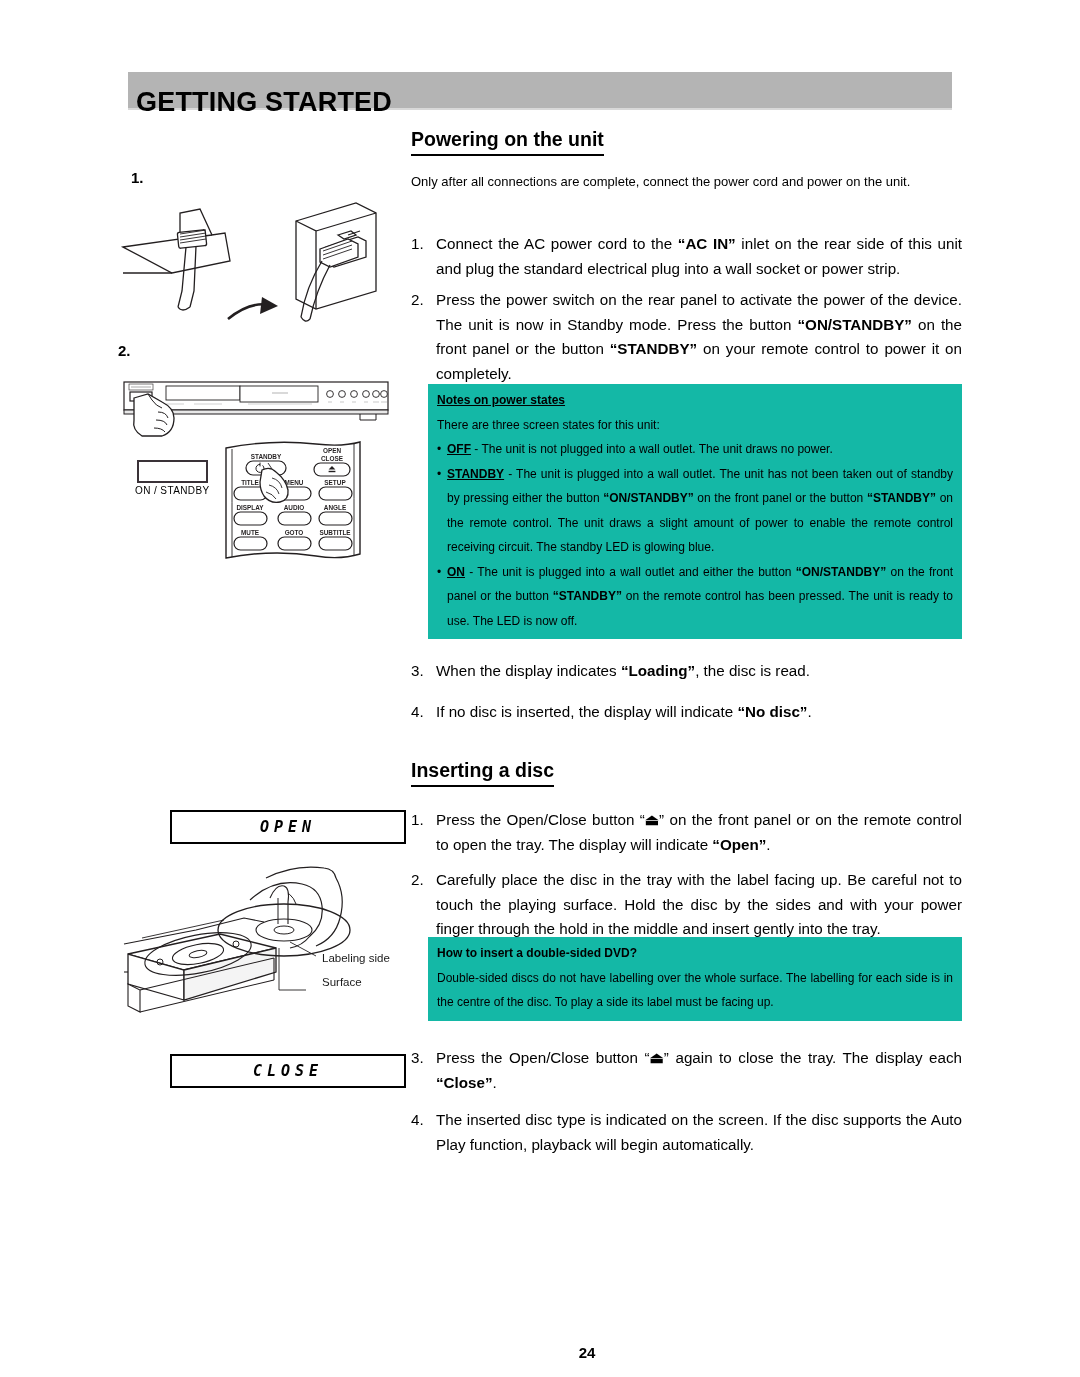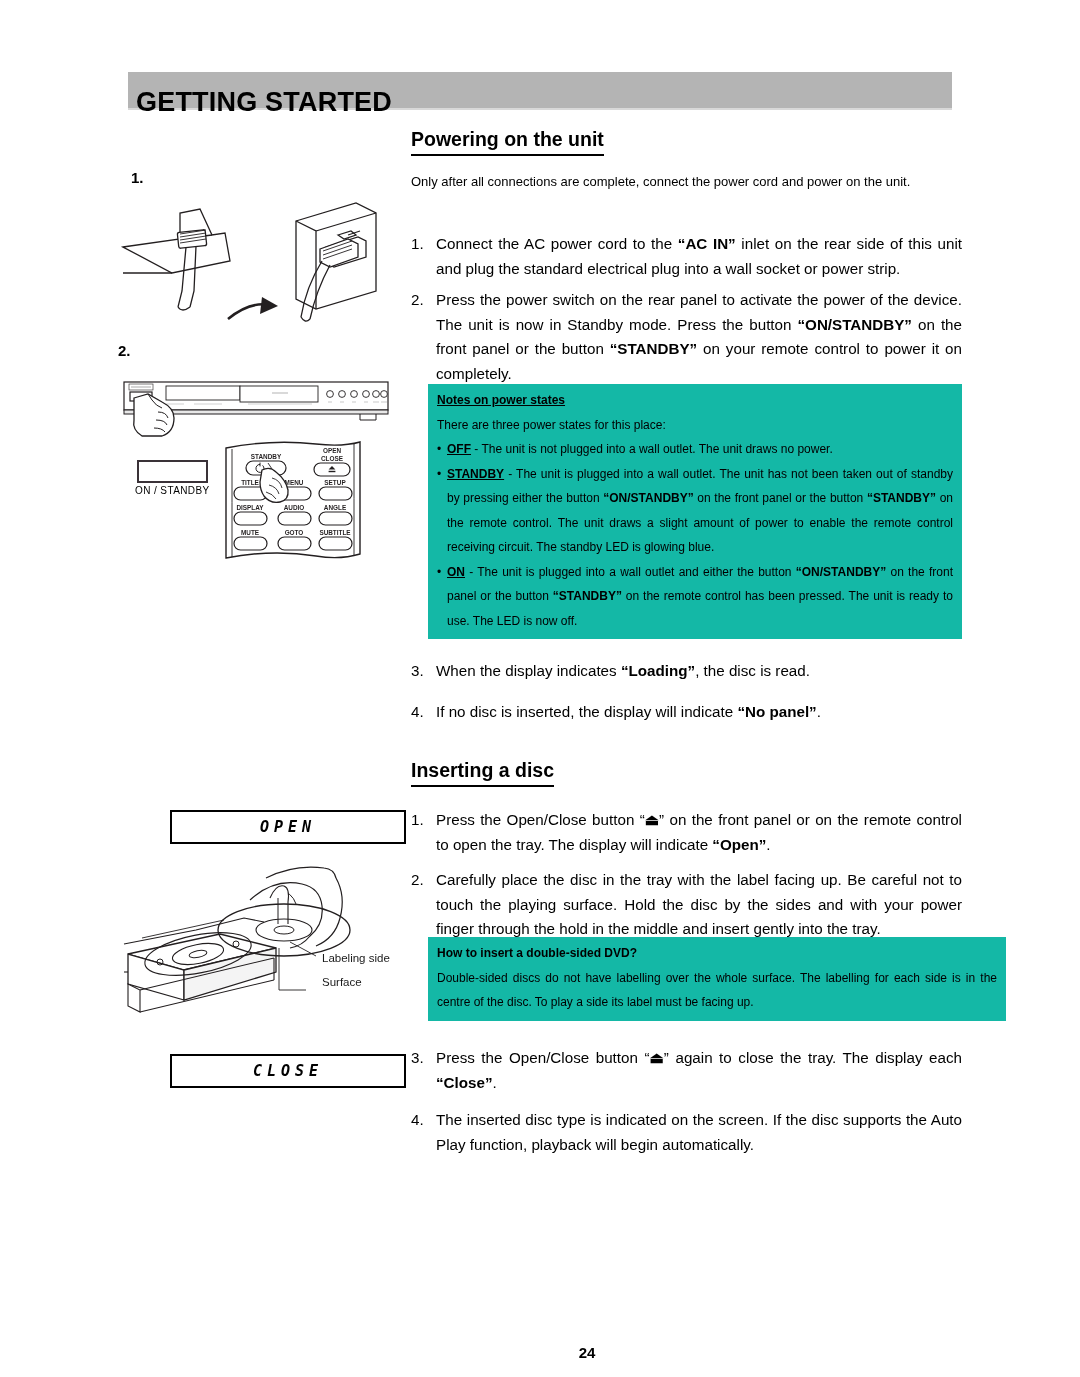--- a/index.html
+++ b/index.html
@@ -188,21 +188,21 @@
   <div class="body"><span>Connect the AC power cord to the </span><b>“AC IN”</b><span>  inlet on the rear side of this unit and plug the standard electrical plug into a wall socket or power strip.</span></div>
 </div>
 
 <div class="numitem" style="left:411px; top:288px; width:551px;">
   <span class="num">2.</span>
   <div class="body"><span>Press the power switch on the rear panel to activate the power of the device. The unit is now in Standby mode. Press the button </span><b>“ON/STANDBY”</b><span> on the front panel or the button </span><b>“STANDBY”</b><span> on your remote control to power it on completely.</span></div>
 </div>
 
 <div class="notebox" style="left:428px; top:384px; width:534px;">
   <span class="note-title">Notes on power states</span>
-  <p>There are three power states for this place:</p>
+  <p>There are three screen states for this unit:</p>
 
   <div class="bullet-row">
     <span class="bullet-dot">•</span>
     <span class="bullet-text nojust"><u>OFF</u><span> - The unit is not plugged into a wall outlet. The unit draws no power.</span></span>
   </div>
 
   <div class="bullet-row">
     <span class="bullet-dot">•</span>
     <span class="bullet-text"><u>STANDBY</u><span> - The unit is plugged into a wall outlet. The unit has not been taken out of standby by pressing either the button </span><b>“ON/STANDBY”</b><span> on the front panel or the button </span><b>“STANDBY”</b><span> on the remote control. The unit draws a slight amount of power to enable the remote control receiving circuit. The standby LED is glowing blue.</span></span>
   </div>
@@ -213,36 +213,36 @@
   </div>
 </div>
 
 <div class="numitem" style="left:411px; top:659px; width:551px;">
   <span class="num">3.</span>
   <div class="body nojust"><span>When the display indicates </span><b>“Loading”</b><span>, the disc is read.</span></div>
 </div>
 
 <div class="numitem" style="left:411px; top:700px; width:551px;">
   <span class="num">4.</span>
-  <div class="body nojust"><span>If no disc is inserted, the display will indicate </span><b>“No panel”</b><span>.</span></div>
+  <div class="body nojust"><span>If no disc is inserted, the display will indicate </span><b>“No disc”</b><span>.</span></div>
 </div>
 
 <div class="sec-head" id="sec-inserting">Inserting a disc</div>
 
 <div class="numitem" style="left:411px; top:808px; width:551px;">
   <span class="num">1.</span>
   <div class="body"><span>Press the Open/Close button “</span><b>⏏</b><span>” on the front panel or on the remote control to open the tray. The display will indicate </span><b>“Open”</b><span>.</span></div>
 </div>
 
 <div class="numitem" style="left:411px; top:868px; width:551px;">
   <span class="num">2.</span>
   <div class="body">Carefully place the disc in the tray with the label facing up. Be careful not to touch the playing surface. Hold the disc by the sides and with your power finger through the hold in the middle and insert gently into the tray.</div>
 </div>
 
-<div class="notebox" style="left:428px; top:937px; width:578px;">
+<div class="notebox" style="left:428px; top:937px; width:534px;">
   <span class="note-title nounderline">How to insert a double-sided DVD?</span>
   <p style="text-align:justify;">Double-sided discs do not have labelling over the whole surface. The labelling for each side is in the centre of the disc. To play a side its label must be facing up.</p>
 </div>
 
 <div class="numitem" style="left:411px; top:1046px; width:551px;">
   <span class="num">3.</span>
   <div class="body"><span>Press the Open/Close button “</span><b>⏏</b><span>” again to close the tray. The display each </span><b>“Close”</b><span>.</span></div>
 </div>
 
 <div class="numitem" style="left:411px; top:1108px; width:551px;">

